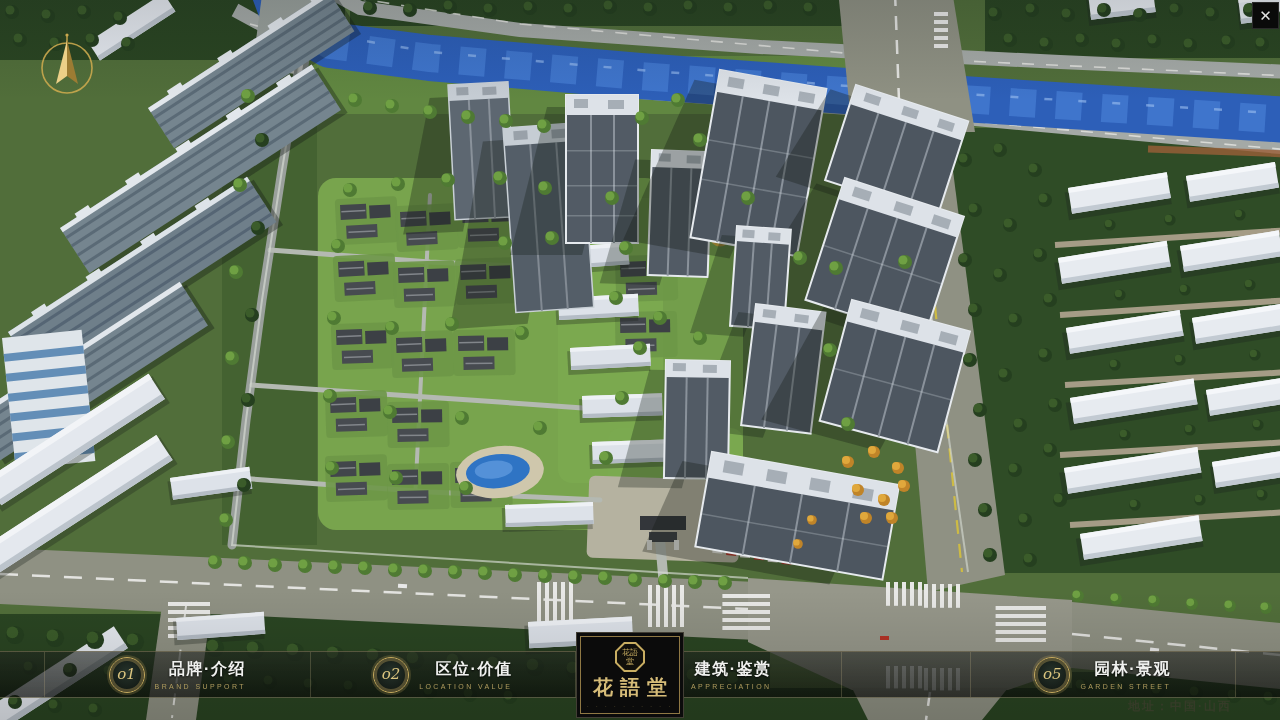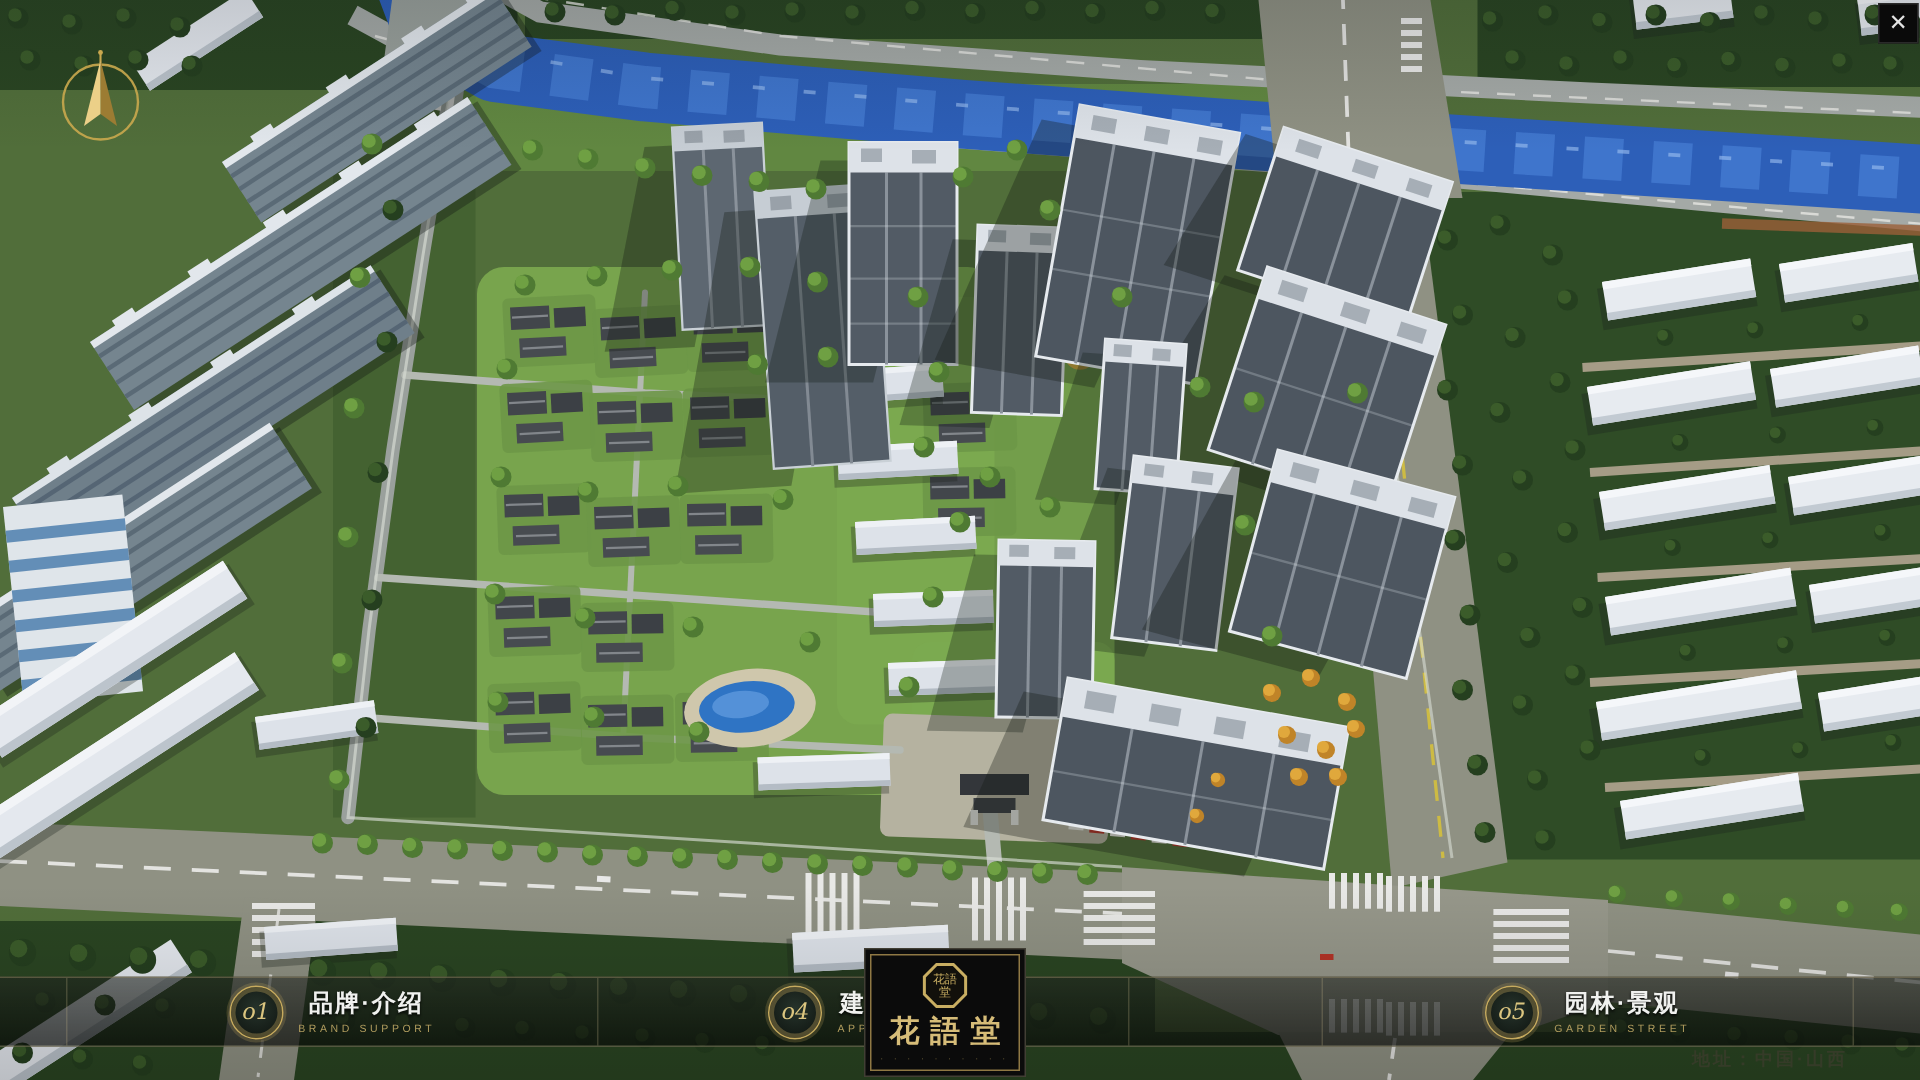--- a/index.html
+++ b/index.html
@@ -20,21 +20,21 @@
     border-top:1px solid rgba(200,185,140,.38);border-bottom:1px solid rgba(200,185,140,.30);}
   .sp{width:44px;flex:none;}
   .sp.r{border-left:1px solid rgba(195,180,135,.25);}
   .gap{width:128px;flex:none;border-left:1px solid rgba(195,180,135,.25);}
   .cell{flex:1;display:flex;align-items:center;justify-content:center;gap:10px;cursor:pointer;
     border-left:1px solid rgba(195,180,135,.25);}
   .badge{width:34px;height:34px;border-radius:50%;flex:none;display:flex;align-items:center;justify-content:center;
     background:radial-gradient(circle at 50% 42%,#26332b 0%,#131a15 72%);
     border:1.5px solid #c6aa5e;box-shadow:0 0 0 2px rgba(198,170,94,.22), inset 0 0 0 3px rgba(198,170,94,.35);}
   .badge .num{font-family:"DejaVu Serif",serif;font-style:italic;font-size:15px;color:#dbc57f;transform:translateY(-1px);}
-  .txt{display:flex;flex-direction:column;align-items:center;}
+  .txt{display:flex;flex-direction:column;align-items:flex-end;}
   .t{font-size:16px;font-weight:700;color:#f0f1ef;letter-spacing:1.5px;text-shadow:0 1px 2px rgba(0,0,0,.85);white-space:nowrap;}
   .s{font-size:7px;color:#b09c5e;letter-spacing:2.4px;margin-top:3px;white-space:nowrap;}
   
   .logo{position:absolute;left:576px;top:632px;width:108px;height:86px;box-sizing:border-box;background:#0b0b0b;
     border:1px solid #413e34;cursor:pointer;padding-left:44px;}
   .logo .inner{position:absolute;inset:3px;border:1px solid rgba(188,158,88,.75);display:flex;flex-direction:column;align-items:center;}
   .emblem{width:30px;height:30px;margin-top:5px;background:#c9ae62;display:flex;align-items:center;justify-content:center;
     clip-path:polygon(30% 0,70% 0,100% 30%,100% 70%,70% 100%,30% 100%,0 70%,0 30%);}
   .emblem .in2{width:26px;height:26px;background:#12100b;display:flex;align-items:center;justify-content:center;
     clip-path:polygon(30% 0,70% 0,100% 30%,100% 70%,70% 100%,30% 100%,0 70%,0 30%);}
@@ -683,20 +683,29 @@
     <div class="badge">
           <span class="num">o1</span>
         </div>
     <div class="txt">
           <div class="t">品牌·介绍</div>
           <div class="s">BRAND SUPPORT</div>
         </div>
   </div>
   <div class="cell">
     <div class="badge">
+          <span class="num">o2</span>
+        </div>
+    <div class="txt">
+          <div class="t">区位·价值</div>
+          <div class="s">LOCATION VALUE</div>
+        </div>
+  </div>
+  <div class="cell">
+    <div class="badge">
           <span class="num">o4</span>
         </div>
     <div class="txt">
           <div class="t">建筑·鉴赏</div>
           <div class="s">APPRECIATION</div>
         </div>
   </div>
 
   <div class="gap"></div>
 

